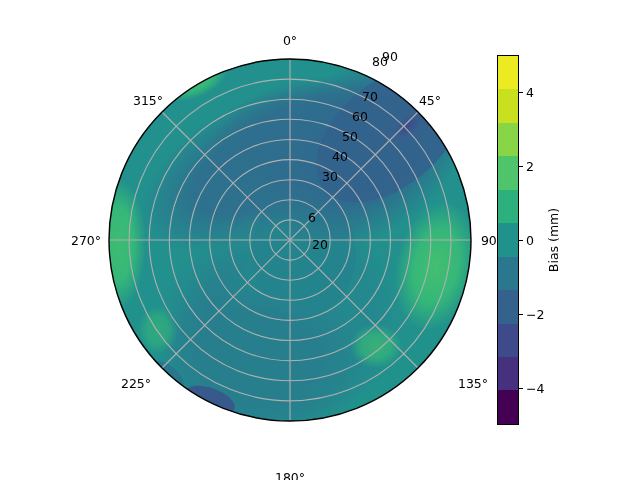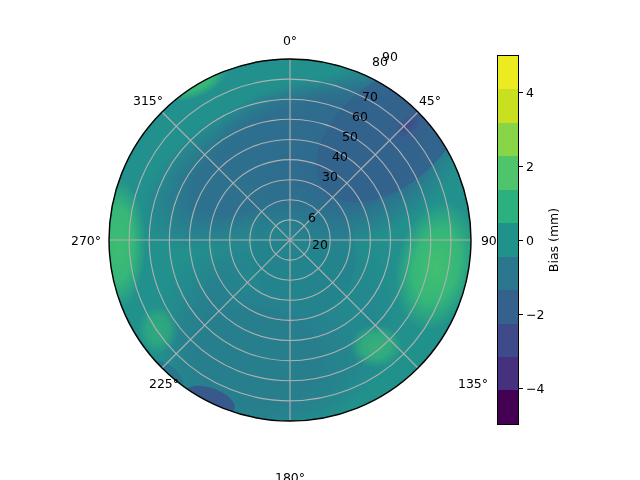--- a/index.html
+++ b/index.html
@@ -191,21 +191,21 @@
       </g>
 
       <circle cx="182" cy="182" r="181" fill="none" stroke="#000000" stroke-width="1.4"></circle>
     </svg>
 
     <div class="ang-label" style="left:182px;  top:-18px;">0°</div>
     <div class="ang-label" style="left:322px;  top:42px;">45°</div>
     <div class="ang-label" style="left:384px;  top:182px;">90°</div>
     <div class="ang-label" style="left:324px;  top:325px;margin-left:41px;">135°</div>
     <div class="ang-label" style="left:182px;  top:387px;margin-top:32px;">180°</div>
-    <div class="ang-label" style="left:56px;   top:325px;">225°</div>
+    <div class="ang-label" style="left:28px;   top:325px;">225°</div>
     <div class="ang-label" style="left:-22px;  top:182px;">270°</div>
     <div class="ang-label" style="left:40px;   top:42px;">315°</div>
 
     <div class="rad-label" style="left:204px; top:159px;">6</div>
     <div class="rad-label" style="left:212px; top:138px;margin-top:48px;">20</div>
     <div class="rad-label" style="left:222px; top:118px;">30</div>
     <div class="rad-label" style="left:232px; top:98px;">40</div>
     <div class="rad-label" style="left:242px; top:78px;">50</div>
     <div class="rad-label" style="left:252px; top:58px;">60</div>
     <div class="rad-label" style="left:262px; top:38px;">70</div>

